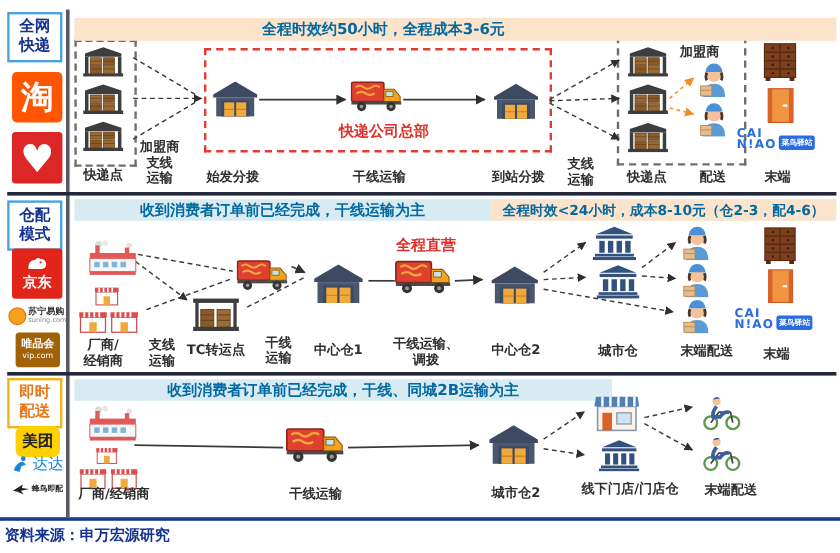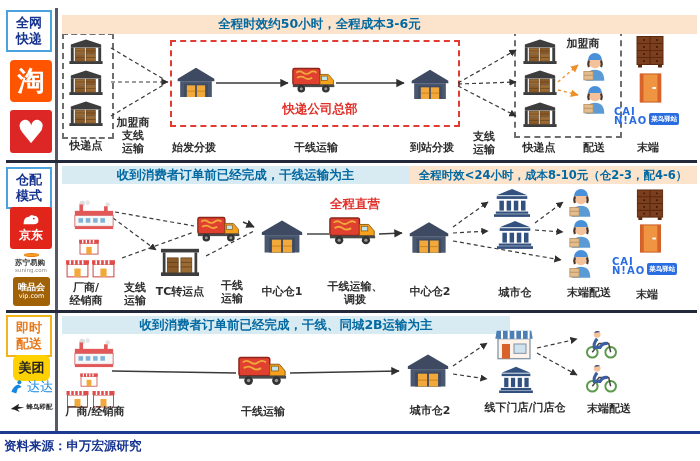--- a/index.html
+++ b/index.html
@@ -168,21 +168,21 @@
       <span>♥</span>
     </div>
 
   <div class="tag" style="top:167px;">仓配模式</div>
   <div class="logo" style="left:10px;top:207px;width:42px;height:42px;background:#e1251b;border-radius:3px;flex-direction:column;gap:1px;">
     <svg width="20" height="13">
         <use href="#i-jddog"></use>
       </svg>
     <span style="color:#fff;font-size:12px;font-weight:bold;">京东</span>
   </div>
-  <div class="logo" style="left:4px;top:253px;width:54px;height:20px;gap:2px;flex-direction:column;">
+  <div class="logo" style="left:4px;top:253px;width:54px;height:20px;gap:2px;">
     <span style="width:13px;height:13px;border-radius:50%;background:#f6a21d;display:inline-block;border:1.5px solid #e87917;"></span>
     <span style="display:flex;flex-direction:column;line-height:1.1;">
       <span style="font-size:7.5px;font-weight:bold;color:#333;">苏宁易购</span>
       <span style="font-size:5.5px;color:#888;">suning.com</span>
     </span>
   </div>
   <div class="logo" style="left:13px;top:277px;width:37px;height:29px;background:#a16207;border-radius:3px;flex-direction:column;line-height:1.1;">
     <span style="color:#fff;font-size:9px;font-weight:bold;">唯品会</span>
     <span style="color:#fff;font-size:6.5px;">vip.com</span>
   </div>

